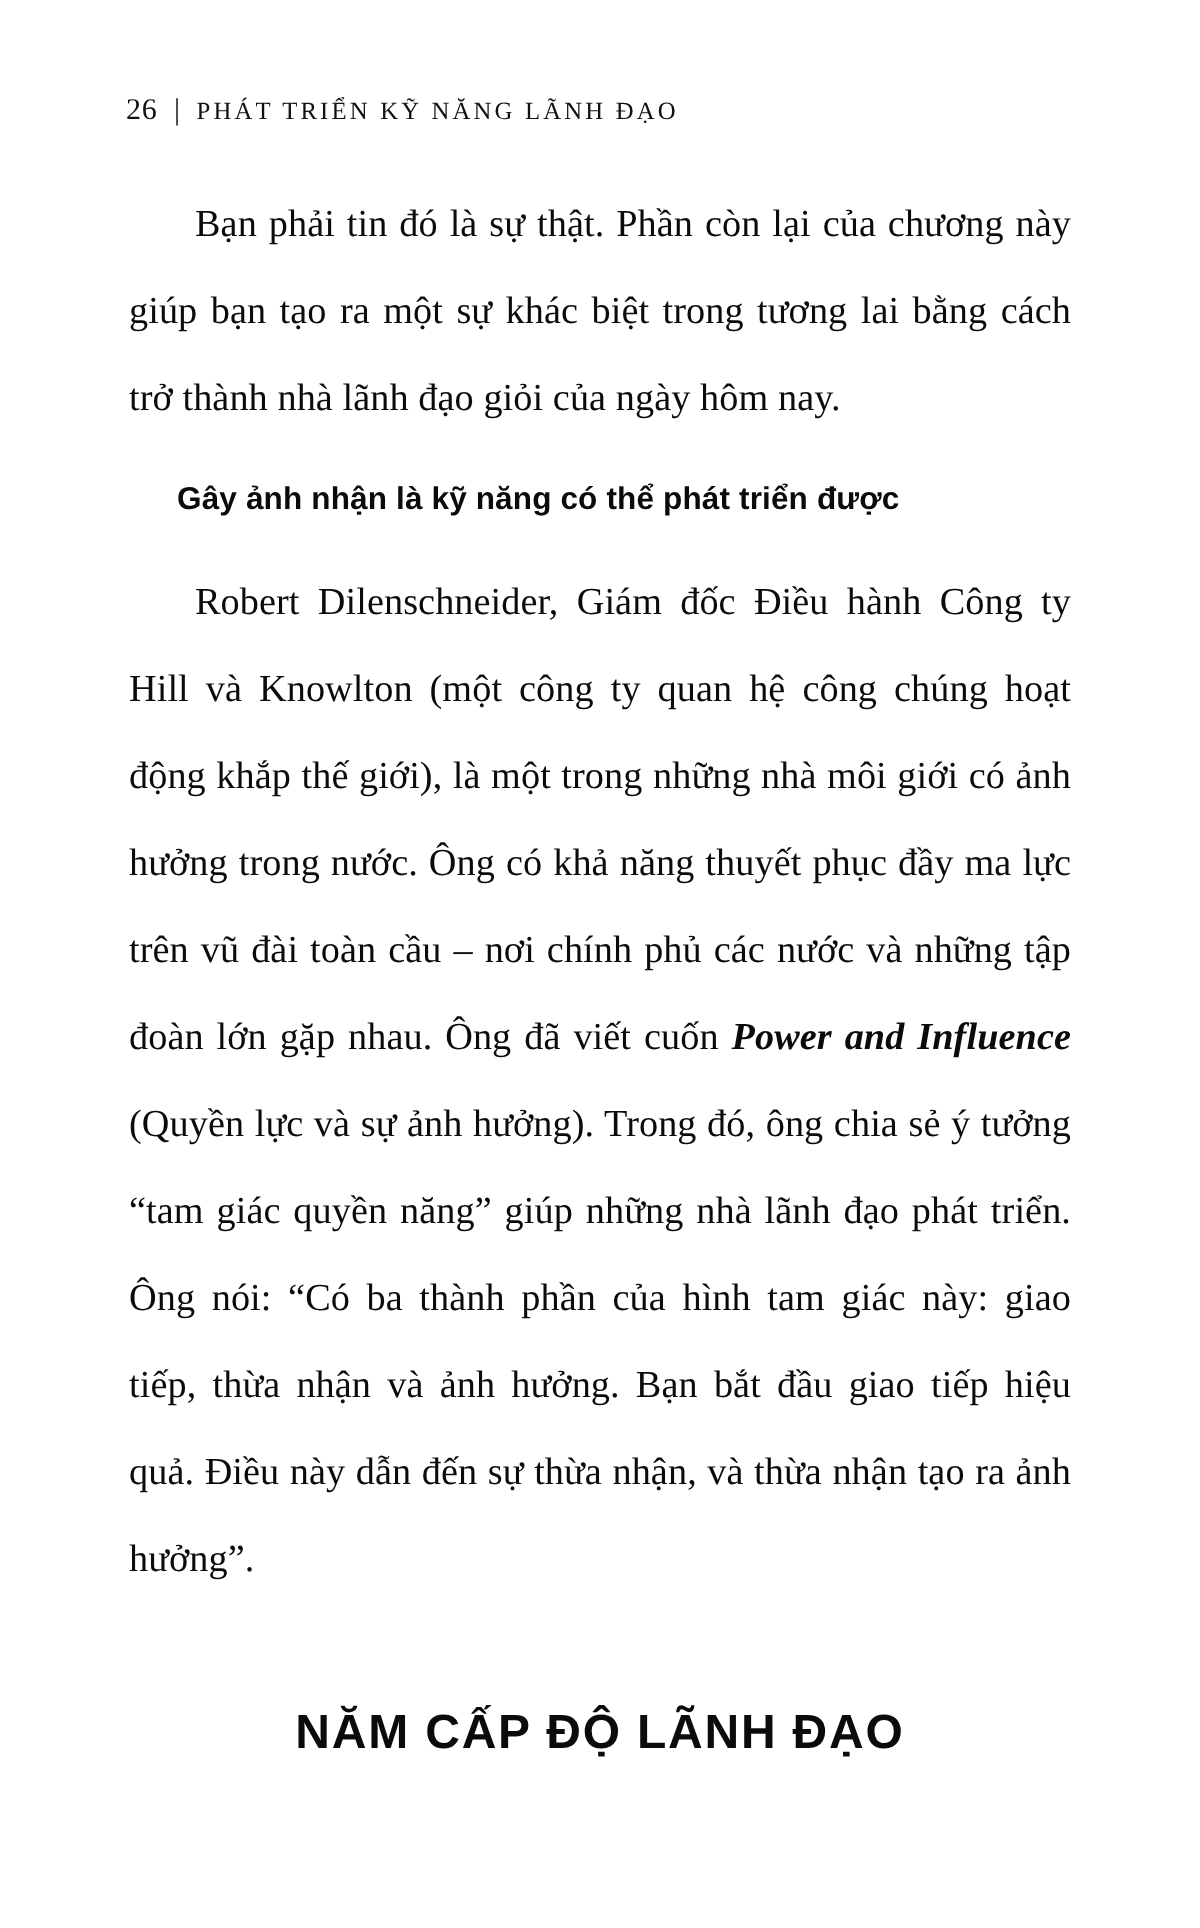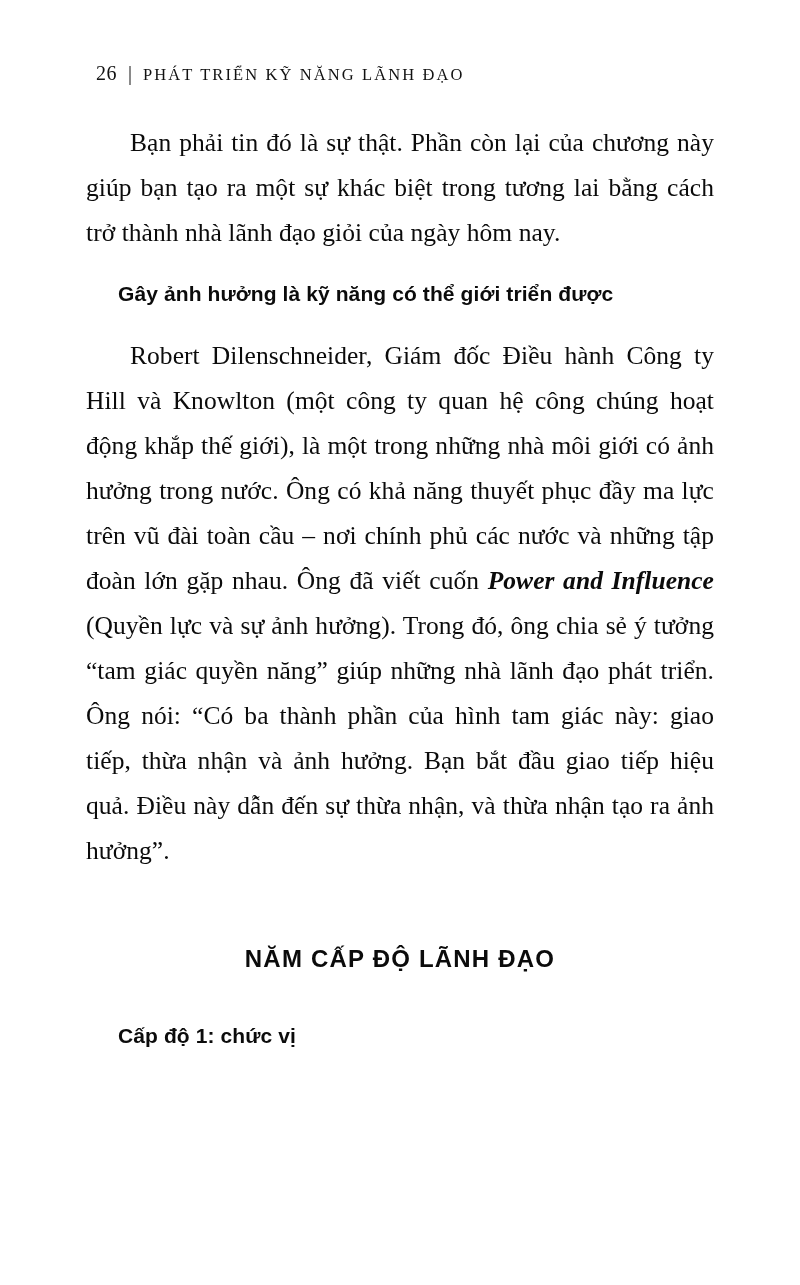--- a/index.html
+++ b/index.html
@@ -17,21 +17,21 @@
   .page {
     position: relative;
     width: 800px;
     height: 1285px;
     box-sizing: border-box;
     padding: 0;
   }
   .header {
     position: absolute;
     top: 62px;
-    left: 96px;
+    left: 84px;
     display: flex;
     align-items: baseline;
     gap: 11px;
     font-family: "Liberation Serif", serif;
   }
   .header .pagenum {
     font-size: 20px;
     letter-spacing: 0.5px;
     color: #111;
   }
@@ -49,41 +49,41 @@
   }
   .content {
     position: absolute;
     top: 120px;
     left: 86px;
     width: 628px;
   }
   p.body {
     margin: 0;
     font-size: 25.5px;
-    line-height: 45px;
+    line-height: 58px;
     text-align: justify;
     text-indent: 44px;
     color: #0b0b0b;
     letter-spacing: 0.05px;
     -webkit-font-smoothing: antialiased;
   }
   h3.subhead {
     margin: 0;
     font-family: "Liberation Sans", sans-serif;
     font-size: 21px;
     font-weight: bold;
     line-height: 42px;
     padding-left: 32px;
     color: #0b0b0b;
     letter-spacing: 0.1px;
   }
   h2.sectionhead {
     margin: 0;
     font-family: "Liberation Sans", sans-serif;
-    font-size: 24px;
+    font-size: 32px;
     font-weight: bold;
     text-align: center;
     letter-spacing: 1.2px;
     color: #0b0b0b;
     line-height: 40px;
   }
   .spacer-18 { height: 18px; }
   .spacer-22 { height: 22px; }
   .spacer-36 { height: 36px; }
   .spacer-44 { height: 44px; }
@@ -102,33 +102,32 @@
     <span class="sep">|</span>
     <span class="booktitle">PHÁT TRIỂN KỸ NĂNG LÃNH ĐẠO</span>
   </div>
 
   <div class="content">
 
     <p class="body">Bạn phải tin đó là sự thật. Phần còn lại của chương này giúp bạn tạo ra một sự khác biệt trong tương lai bằng cách trở thành nhà lãnh đạo giỏi của ngày hôm nay.</p>
 
     <div class="spacer-18"></div>
 
-    <h3 class="subhead">Gây ảnh hưởng là kỹ năng có thể giới triển được</h3>
+    <h3 class="subhead">Gây ảnh nhận là kỹ năng có thể phát triển được</h3>
 
     <div class="spacer-18"></div>
 
     <p class="body"><span>Robert Dilenschneider, Giám đốc Điều hành Công ty Hill và Knowlton (một công ty quan hệ công chúng hoạt động khắp thế giới), là một trong những nhà môi giới có ảnh hưởng trong nước. Ông có khả năng thuyết phục đầy ma lực trên vũ đài toàn cầu – nơi chính phủ các nước và những tập đoàn lớn gặp nhau. Ông đã viết cuốn </span><em class="title-italic">Power and Influence</em><span> (Quyền lực và sự ảnh hưởng). Trong đó, ông chia sẻ ý tưởng “tam giác quyền năng” giúp những nhà lãnh đạo phát triển. Ông nói: “Có ba thành phần của hình tam giác này: giao tiếp, thừa nhận và ảnh hưởng. Bạn bắt đầu giao tiếp hiệu quả. Điều này dẫn đến sự thừa nhận, và thừa nhận tạo ra ảnh hưởng”.</span></p>
 
     <div class="spacer-22"></div>
 
 
     <div class="spacer-44"></div>
 
     <h2 class="sectionhead">NĂM CẤP ĐỘ LÃNH ĐẠO</h2>
 
     <div class="spacer-36"></div>
 
-    <h3 class="subhead">Cấp độ 1: chức vị</h3>
 
     <div class="spacer-18"></div>
 
   </div>
 </div>
 
 </body></html>

